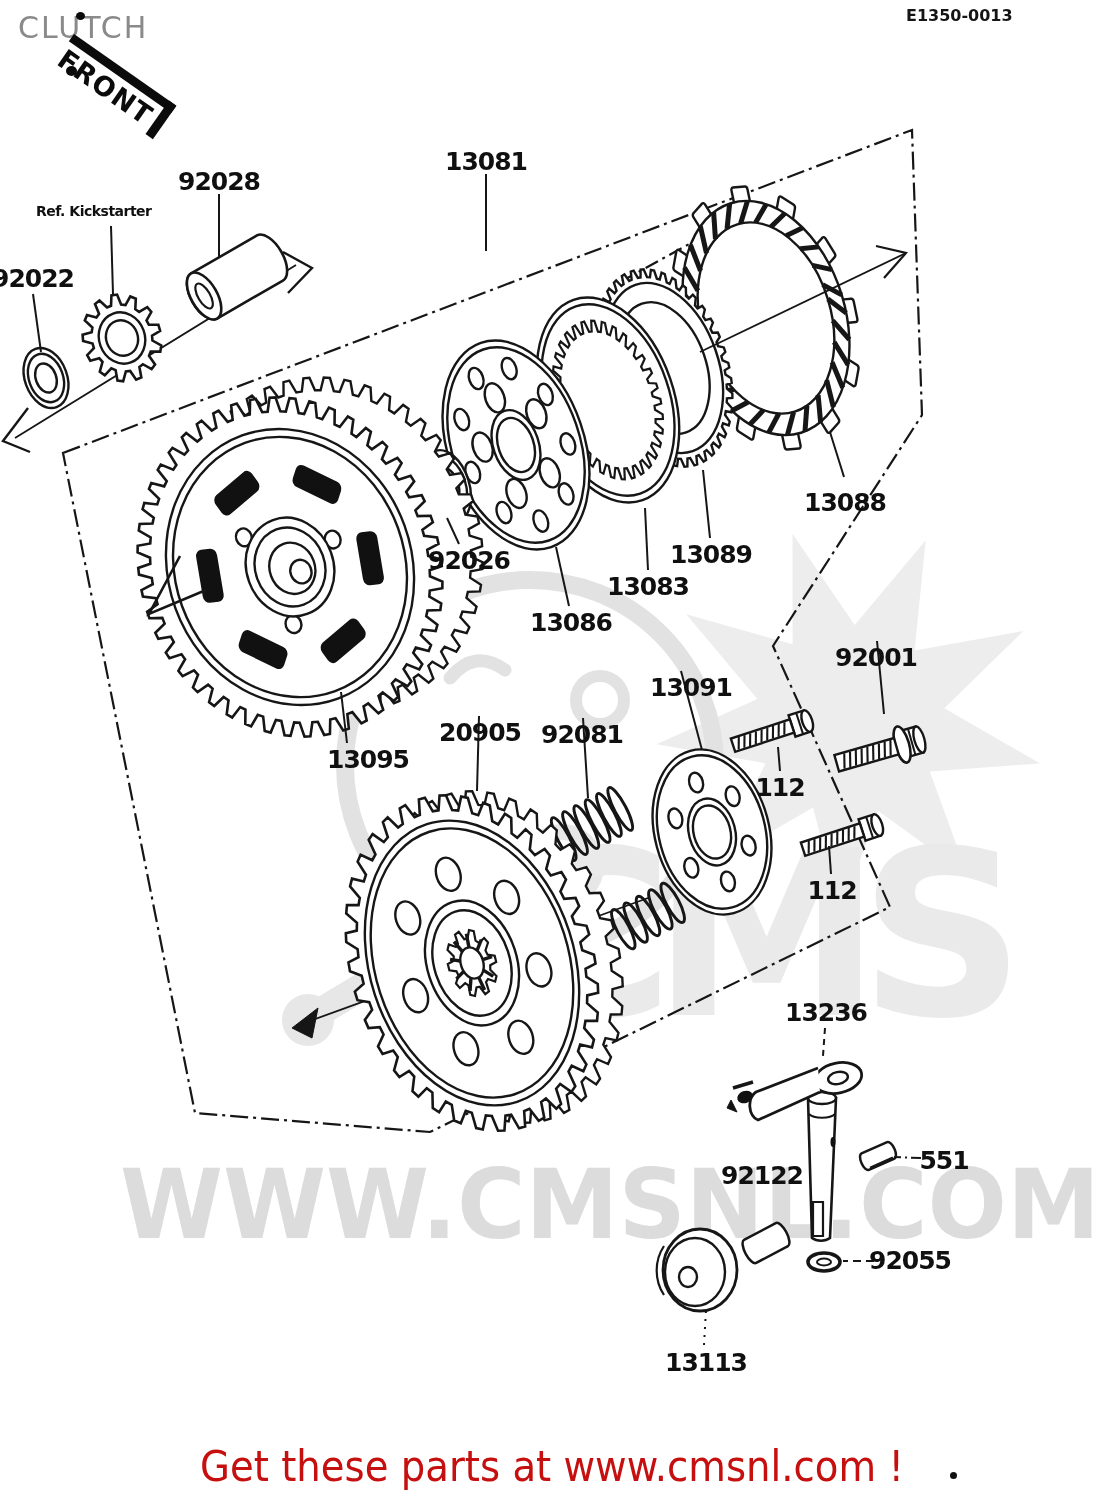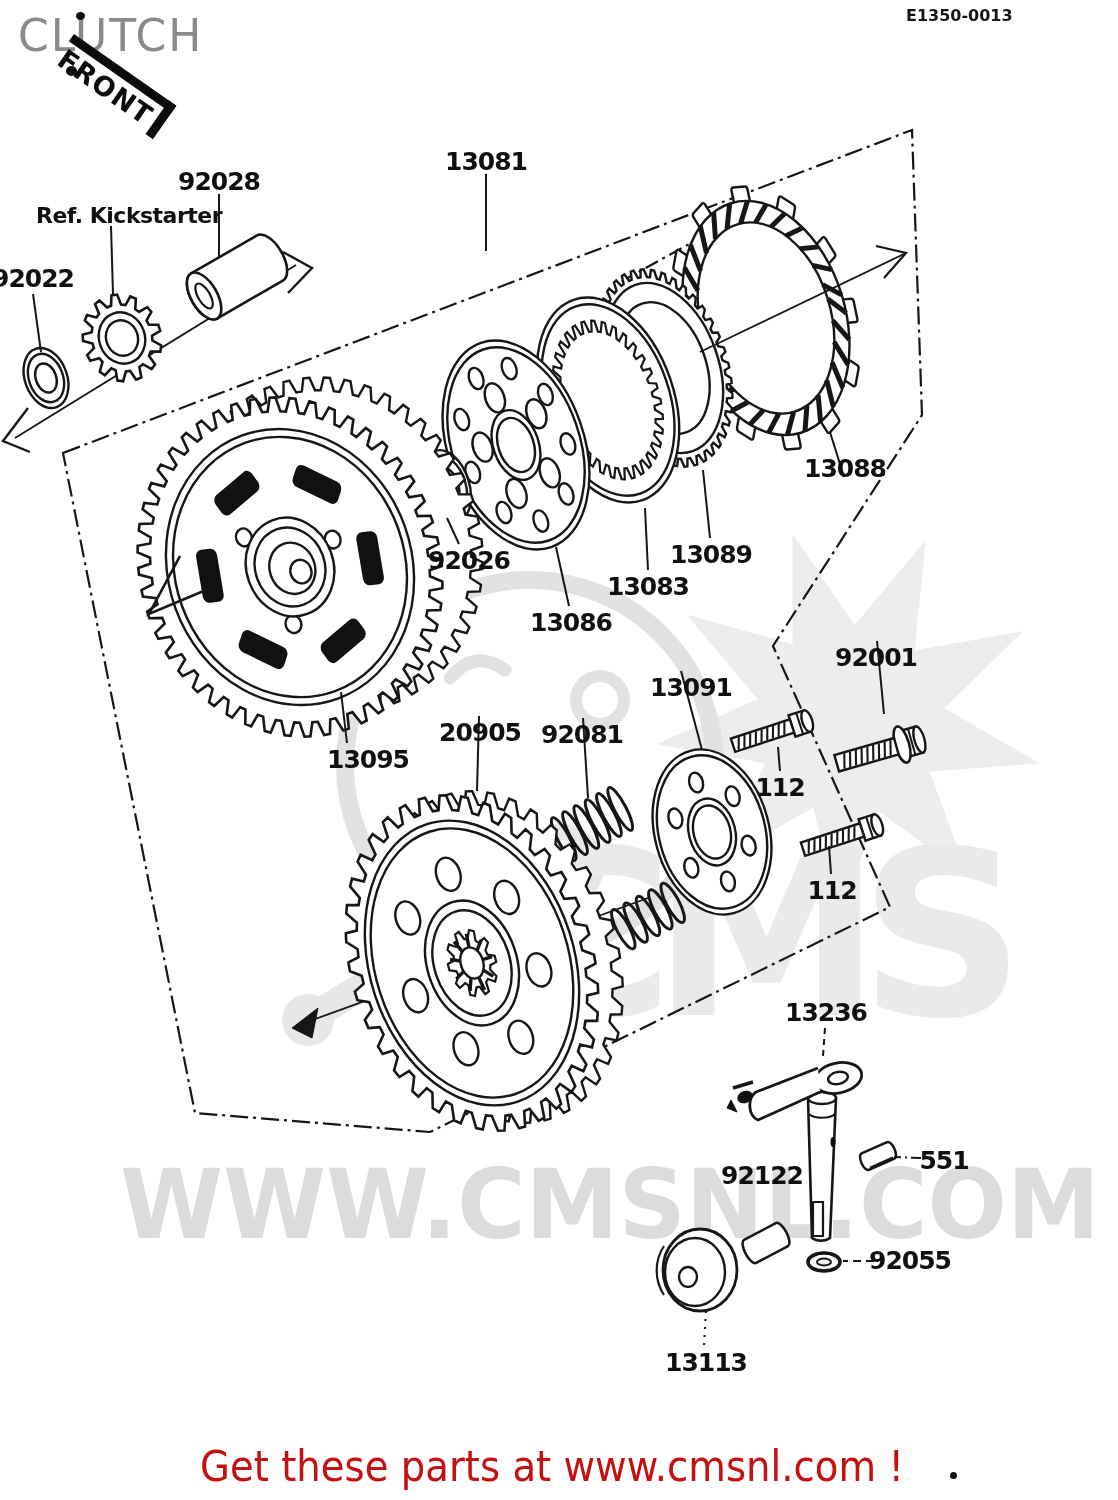--- a/index.html
+++ b/index.html
@@ -1,30 +1,30 @@
 <!DOCTYPE html>
 <html><head>
 <meta charset="utf-8">
 <style>
   html,body{margin:0;padding:0;background:#fff;}
   .stage{position:relative;width:1118px;height:1500px;background:#ffffff;overflow:hidden;
          font-family:"DejaVu Sans","Liberation Sans",sans-serif;}
   svg{position:absolute;left:0;top:0;}
-  .page-title{position:absolute;left:18px;top:10px;font-size:44px;color:#8a8a8a;
+  .page-title{position:absolute;left:18px;top:10px;font-size:30px;color:#8a8a8a;
               letter-spacing:2px;white-space:nowrap;}
   .diagram-code{position:absolute;left:906px;top:6px;font-size:16px;font-weight:bold;
                 color:#151515;white-space:nowrap;}
   .front-stamp{position:absolute;left:74px;top:34px;transform:rotate(35deg);
                transform-origin:left top;font-size:27px;font-weight:bold;color:#0b0b0b;
                letter-spacing:1px;white-space:nowrap;border-top:9px solid #0b0b0b;
                border-right:9px solid #0b0b0b;padding:1px 6px 0 2px;}
   .stamp-blob{position:absolute;width:9px;height:8px;background:#0b0b0b;border-radius:50%;}
   #labels-layer .part-label{position:absolute;transform:translateX(-50%);
       font-size:25px;font-weight:bold;color:#101010;letter-spacing:-1px;white-space:nowrap;}
-  #labels-layer .part-label.left-aligned{transform:none;font-size:22px;letter-spacing:-0.5px;}
+  #labels-layer .part-label.left-aligned{transform:none;font-size:14px;letter-spacing:-0.5px;}
   .footer-text{position:absolute;left:200px;top:1442px;font-size:42px;color:#c60f0f;
                transform:scaleX(0.92);transform-origin:left top;white-space:nowrap;}
   .footer-period-dot{position:absolute;left:950px;top:1472px;width:7px;height:7px;
                border-radius:50%;background:#111;}
 </style>
 </head>
 <body>
 
 <div class="stage">
 
@@ -369,21 +369,21 @@
 
   <div id="labels-layer">
       <div class="part-label left-aligned" style="left: 36px; top: 203px;">Ref. Kickstarter</div>
       <div class="part-label" style="left: 33px; top: 264px;">92022</div>
       <div class="part-label" style="left: 219px; top: 167px;">92028</div>
       <div class="part-label" style="left: 486px; top: 147px;">13081</div>
       <div class="part-label" style="left: 469px; top: 546px;">92026</div>
       <div class="part-label" style="left: 571px; top: 608px;">13086</div>
       <div class="part-label" style="left: 648px; top: 572px;">13083</div>
       <div class="part-label" style="left: 711px; top: 540px;">13089</div>
-      <div class="part-label" style="left: 845px; top: 454px; text-align: right;">13088</div>
+      <div class="part-label" style="left: 845px; top: 488px; text-align: right;">13088</div>
       <div class="part-label" style="left: 352px; top: 745px; margin-left: 16px;">13095</div>
       <div class="part-label" style="left: 480px; top: 718px;">20905</div>
       <div class="part-label" style="left: 582px; top: 720px;">92081</div>
       <div class="part-label" style="left: 691px; top: 673px;">13091</div>
       <div class="part-label" style="left: 876px; top: 643px;">92001</div>
       <div class="part-label" style="left: 780px; top: 773px;">112</div>
       <div class="part-label" style="left: 832px; top: 876px;">112</div>
       <div class="part-label" style="left: 826px; top: 998px;">13236</div>
       <div class="part-label" style="left: 762px; top: 1161px;">92122</div>
       <div class="part-label" style="left: 944px; top: 1146px;">551</div>

